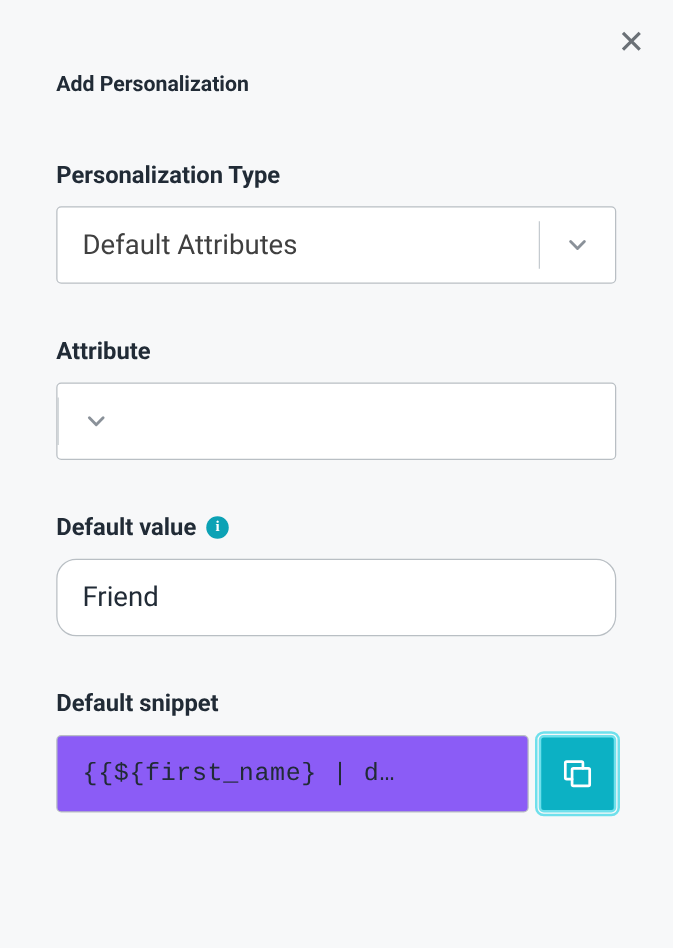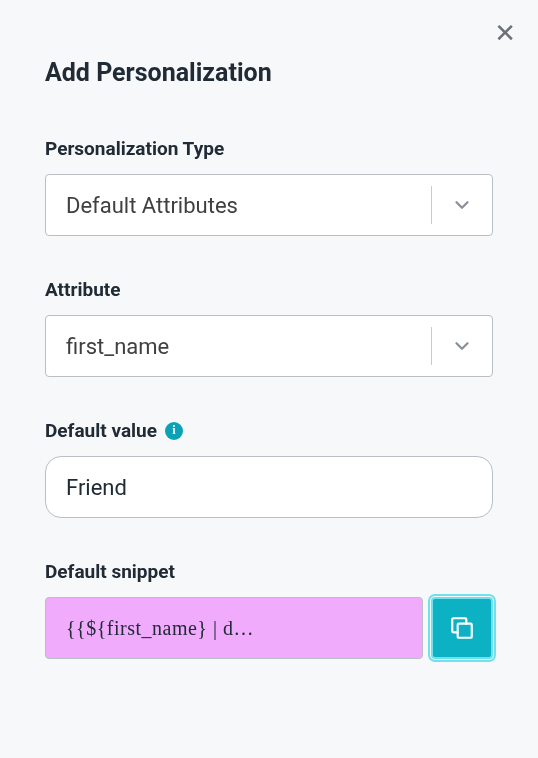--- a/index.html
+++ b/index.html
@@ -20,21 +20,21 @@
       top: 20px;
       right: 22px;
       cursor: pointer;
       color: #6b7177;
       font-size: 26px;
       line-height: 1;
       background: none;
       border: none;
     }
     .modal-title {
-      font-size: 25px;
+      font-size: 17px;
       font-weight: 700;
       color: #212b36;
       margin-top: 38px;
       margin-bottom: 50px;
     }
     .field-group {
       margin-bottom: 42px;
       margin-top: 24px;
     }
     .field-label {
@@ -107,25 +107,25 @@
     .snippet-row {
       display: flex;
       align-items: stretch;
       gap: 8px;
       width: 100%;
     }
     .snippet-input {
       flex: 1;
       min-width: 0;
       height: 62px;
-      background: #f0abfc;
+      background: #8b5cf6;
       border: 1px solid #b9bfc4;
       border-radius: 4px;
       padding: 0 20px;
-      font-family: Liberation Serif, serif;
+      font-family: Liberation Mono, monospace;
       font-size: 20px;
       color: #212b36;
       white-space: nowrap;
       overflow: hidden;
       text-overflow: ellipsis;
       display: flex;
       align-items: center;
       letter-spacing: 0.5px;
     }
     .copy-btn {
@@ -164,21 +164,20 @@
       <svg viewBox="0 0 24 24" fill="none" stroke="#8a9199" stroke-width="2.5" stroke-linecap="round" stroke-linejoin="round">
           <polyline points="6 9 12 15 18 9"></polyline>
         </svg>
     </div>
   </div>
 </div>
 
 <div class="field-group">
   <div class="field-label">Attribute</div>
   <div class="select-wrap">
-    <div class="select-text">first_name</div>
     <div class="select-divider"></div>
     <div class="select-caret">
       <svg viewBox="0 0 24 24" fill="none" stroke="#8a9199" stroke-width="2.5" stroke-linecap="round" stroke-linejoin="round">
           <polyline points="6 9 12 15 18 9"></polyline>
         </svg>
     </div>
   </div>
 </div>
 
 <div class="field-group">

